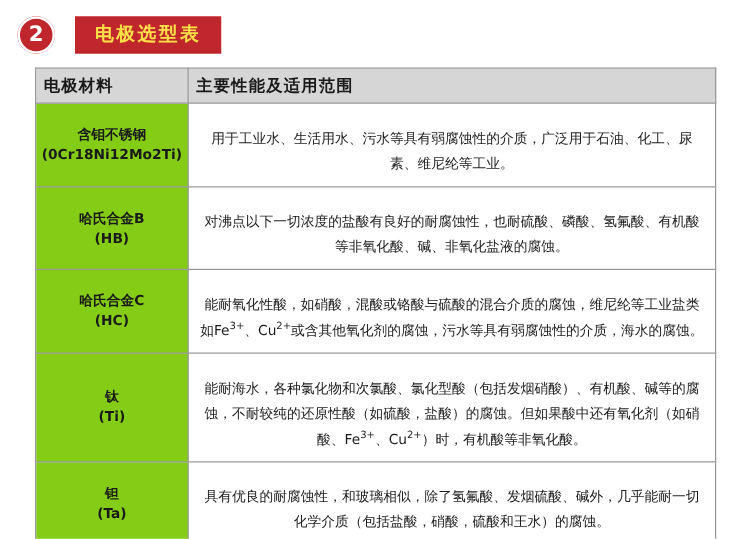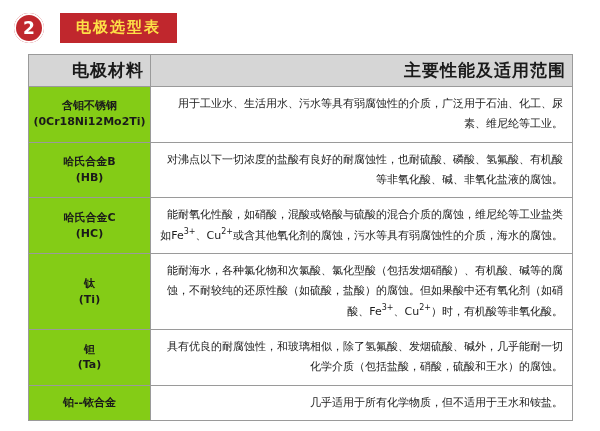--- a/index.html
+++ b/index.html
@@ -69,24 +69,24 @@
     border: 1px solid #9a9a9a;
   }
   table.spec td, table.spec th {
     border: 1px solid #9a9a9a;
     vertical-align: middle;
     box-sizing: border-box;
   }
   th.head {
     background: #d6d6d6;
     color: #1a1a1a;
-    font-size: 17px;
+    font-size: 13px;
     font-weight: bold;
     letter-spacing: 1px;
-    text-align: right;
+    text-align: left;
     height: 28px;
     padding: 4px 6px;
   }
   th.head.col-mat { width: 122px; }
 
   td.mat {
     background: #84cc16;
     text-align: center;
     font-size: 11px;
     font-weight: bold;
@@ -96,23 +96,23 @@
     width: 122px;
   }
   td.mat .sub {
     display: block;
     font-weight: bold;
   }
   td.desc {
     background: #ffffff;
     font-size: 11px;
     color: #1a1a1a;
-    padding: 7px 9px 7px 9px;
+    padding: 18px 9px 7px 9px;
     line-height: 1.85;
-    text-align: right;
+    text-align: center;
   }
   .sup {
     font-size: 8px;
     vertical-align: super;
     line-height: 0;
   }
 </style>
 </head>
 <body>
 

